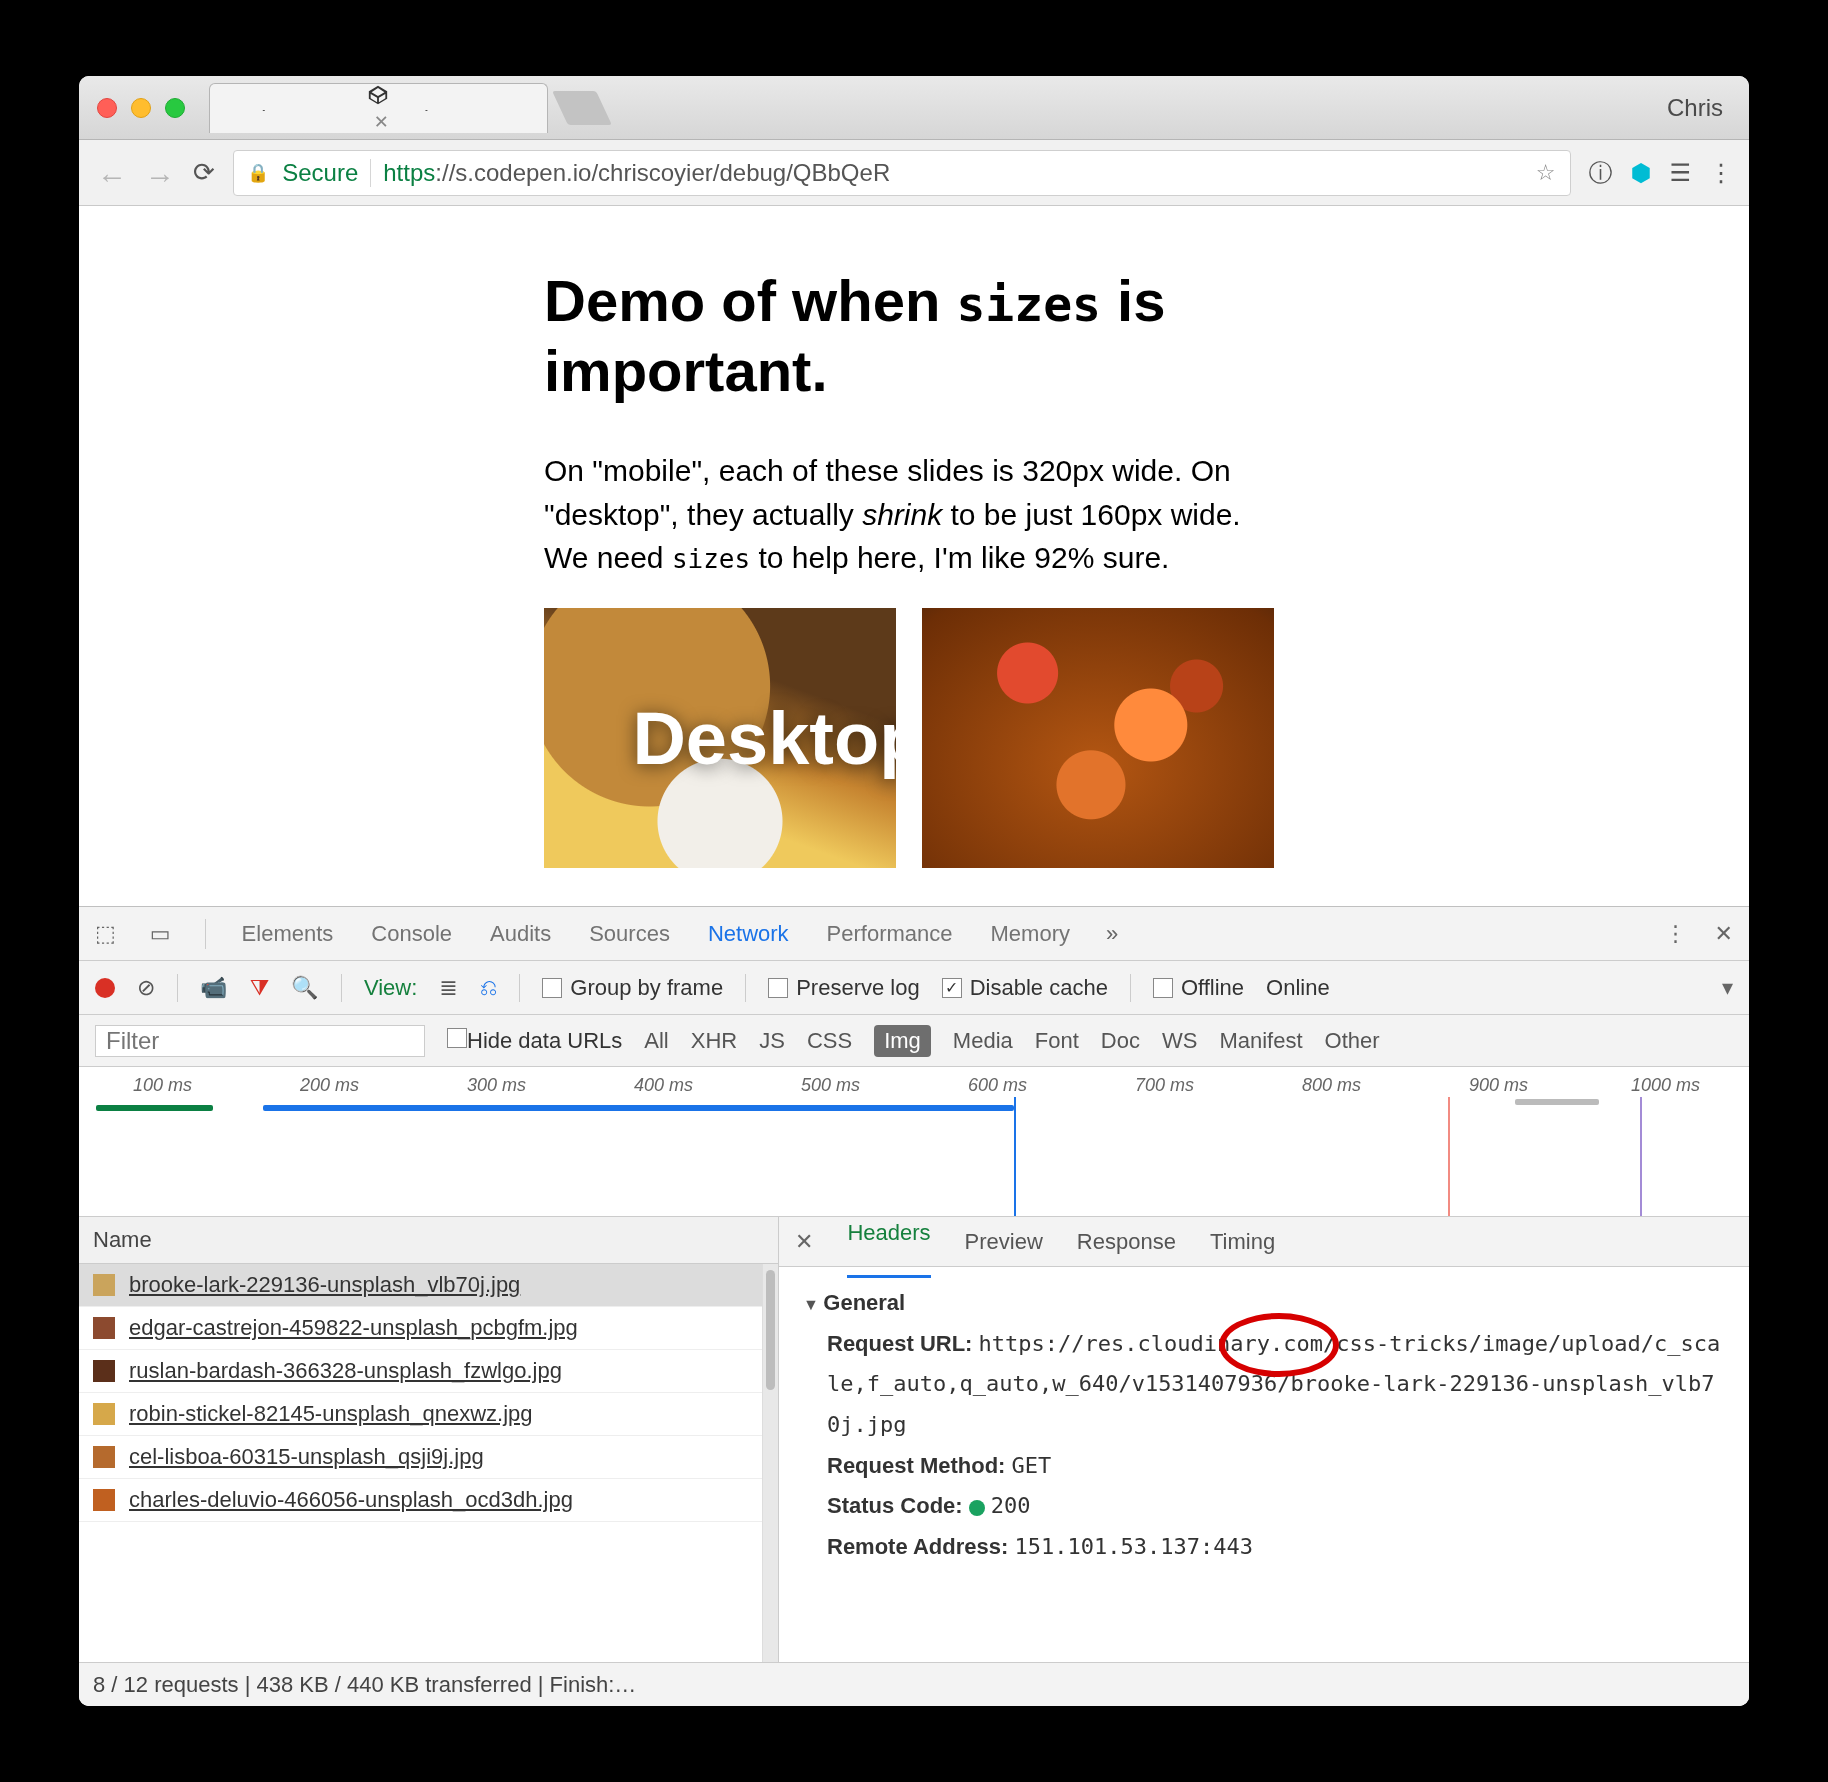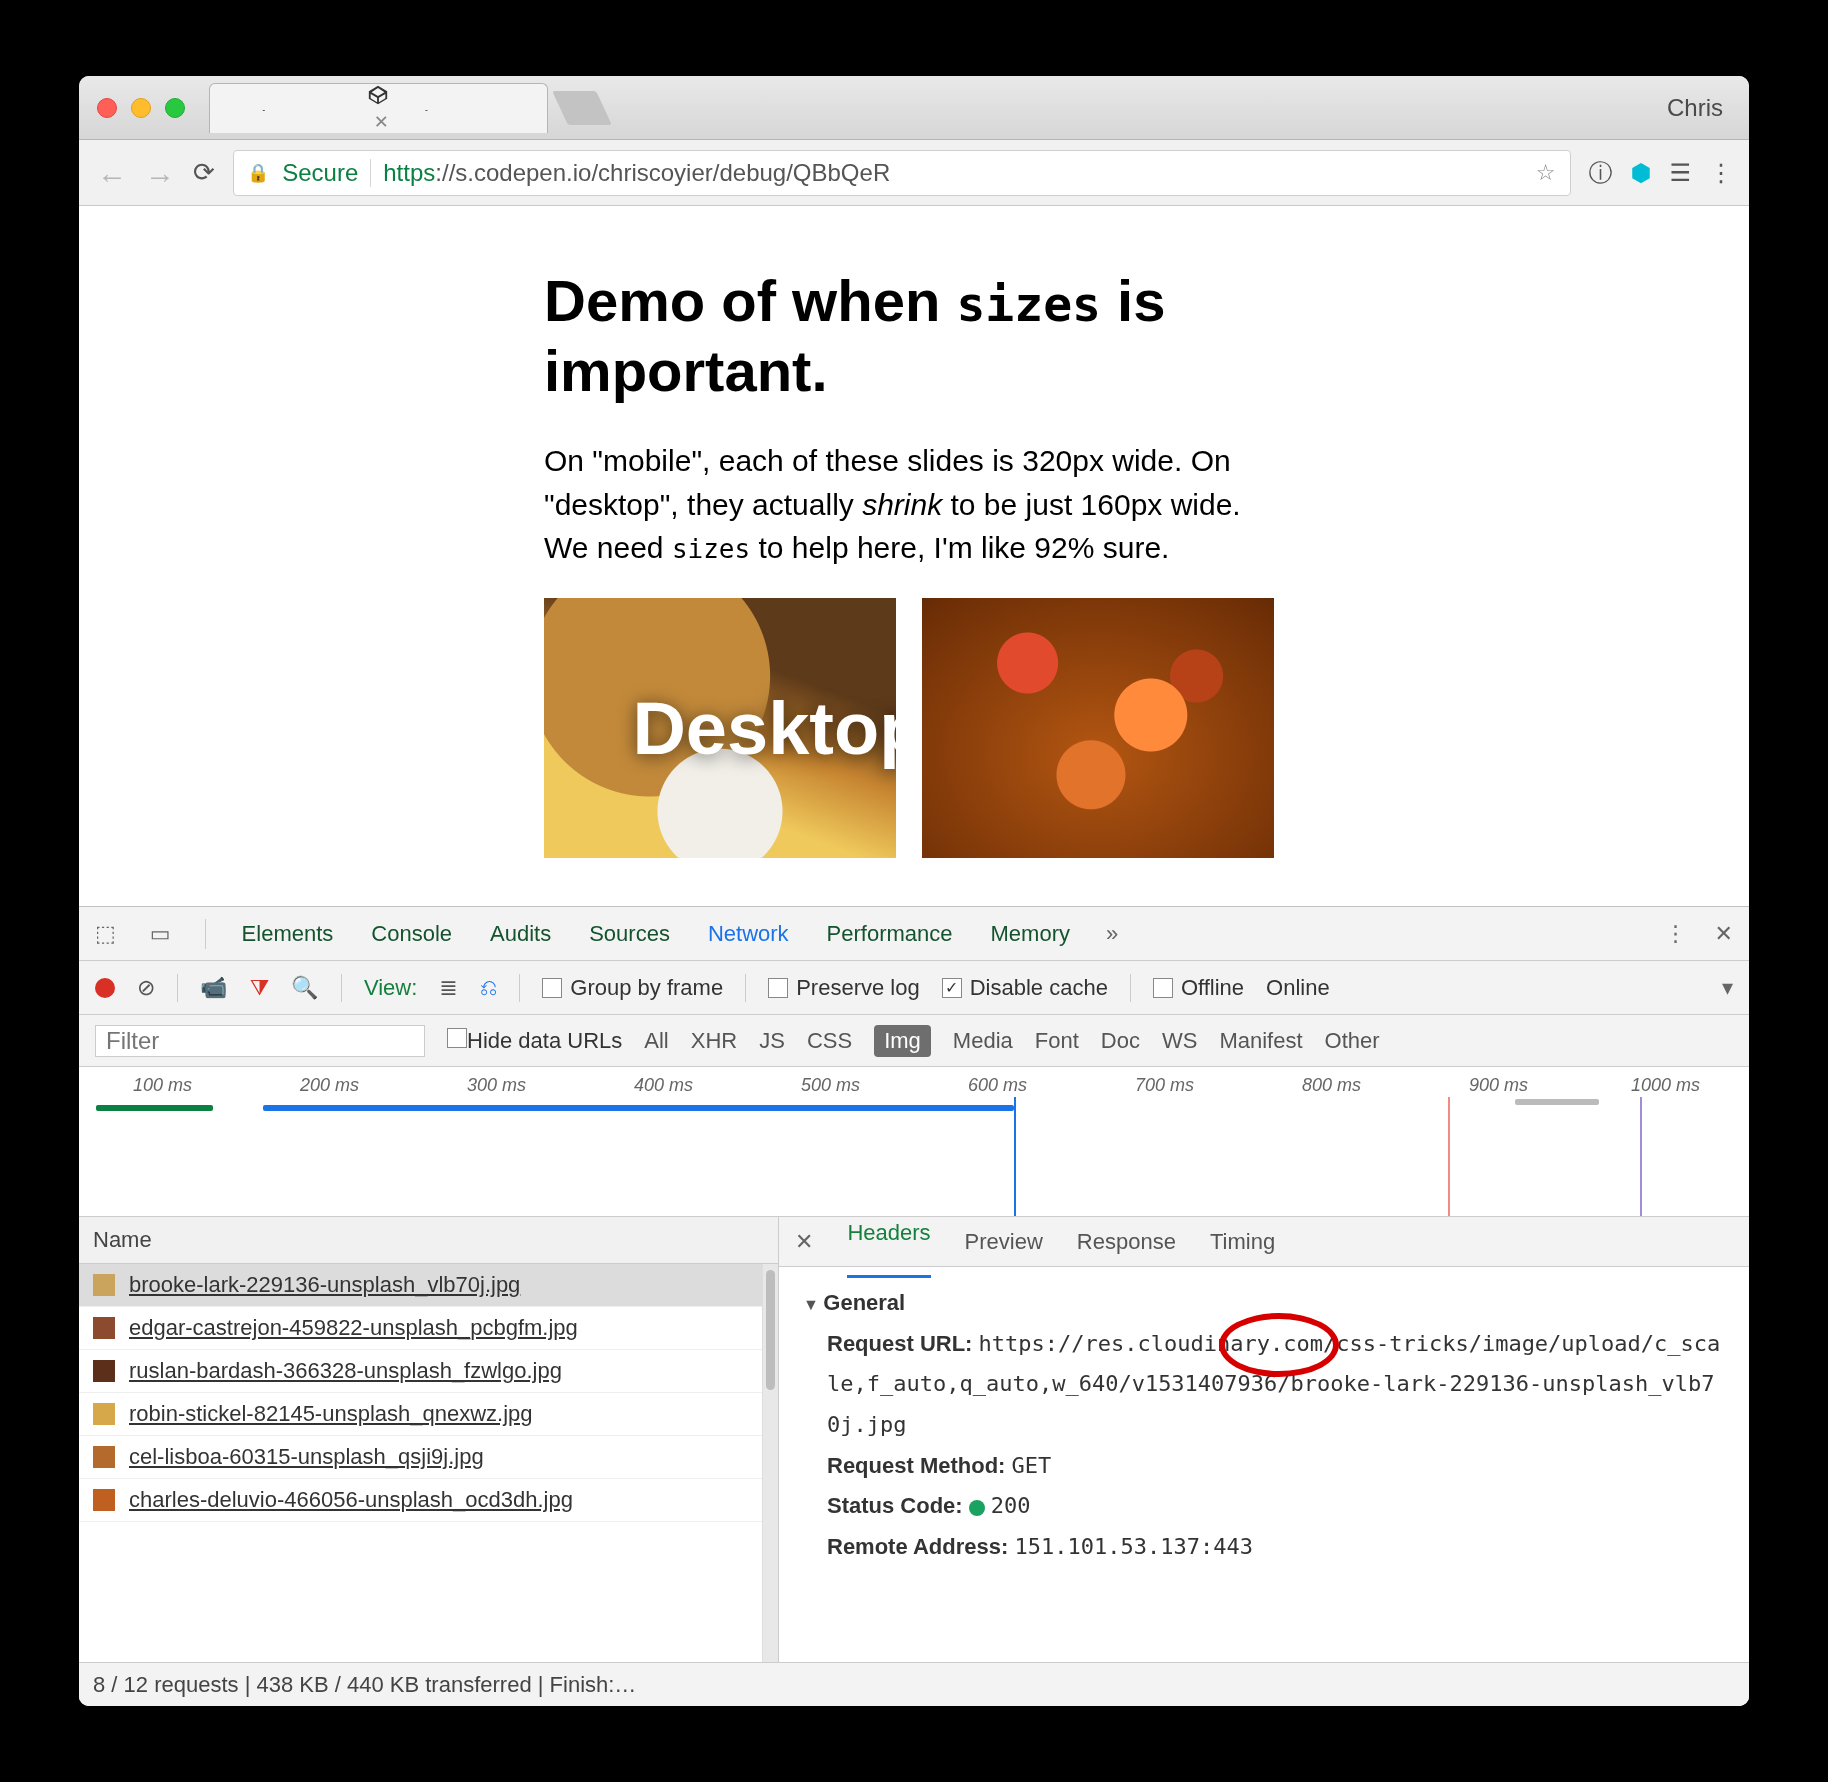--- a/index.html
+++ b/index.html
@@ -108,21 +108,21 @@
     overflow: hidden;
   }
   .content {
     width: 740px;
     margin: 60px auto 0;
   }
   .content h1 {
     font-size: 58px;
     font-weight: 800;
     line-height: 1.2;
-    margin-bottom: 34px;
+    margin-bottom: 44px;
   }
   .content h1 code {
     font-family: ui-monospace, Menlo, monospace;
     font-size: 48px;
     font-weight: 700;
   }
   .content p {
     font-size: 30px;
     line-height: 1.45;
     margin-bottom: 20px;
@@ -180,21 +180,21 @@
     height: 54px;
     display: flex;
     align-items: center;
     padding: 0 16px;
     gap: 34px;
     border-bottom: 1px solid #ccc;
     background: #f3f3f3;
   }
   .dt-tabs .iconbtn { color:#666; font-size:22px;}
   .dt-tabs .sep { width:1px; height:30px; background:#ccc; }
-  .dt-tab { color:#14532d; cursor:pointer; padding: 0 2px;}
+  .dt-tab { color:#737373; cursor:pointer; padding: 0 2px;}
   .dt-tab.active { color:#1a73e8; border-bottom:3px solid #1a73e8; padding-bottom:14px; margin-bottom:-17px;}
   .dt-right { margin-left:auto; display:flex; gap:28px; align-items:center; }
   .dt-toolbar {
     height: 54px;
     display: flex; align-items: center;
     padding: 0 16px; gap: 22px;
     border-bottom: 1px solid #ccc;
     background: #f3f3f3;
   }
   .rec { width:20px; height:20px; border-radius:50%; background:#d93025; }

